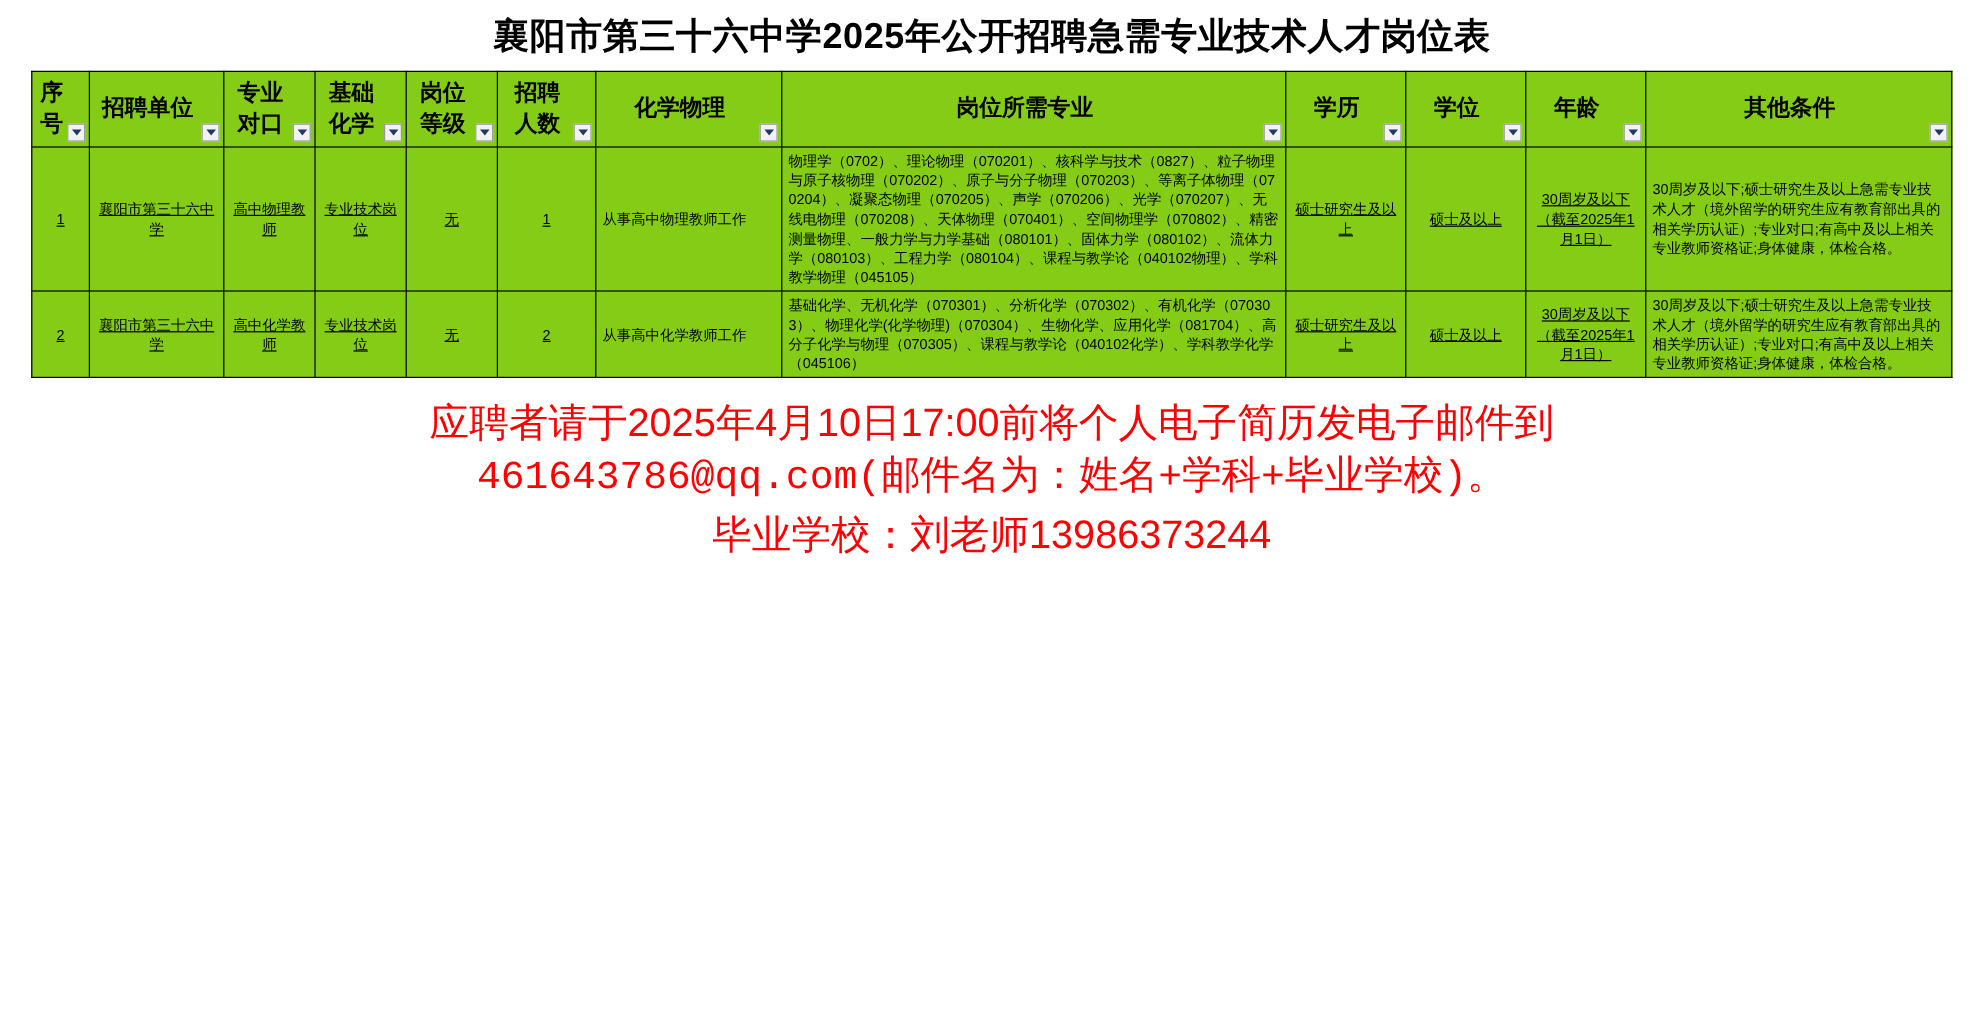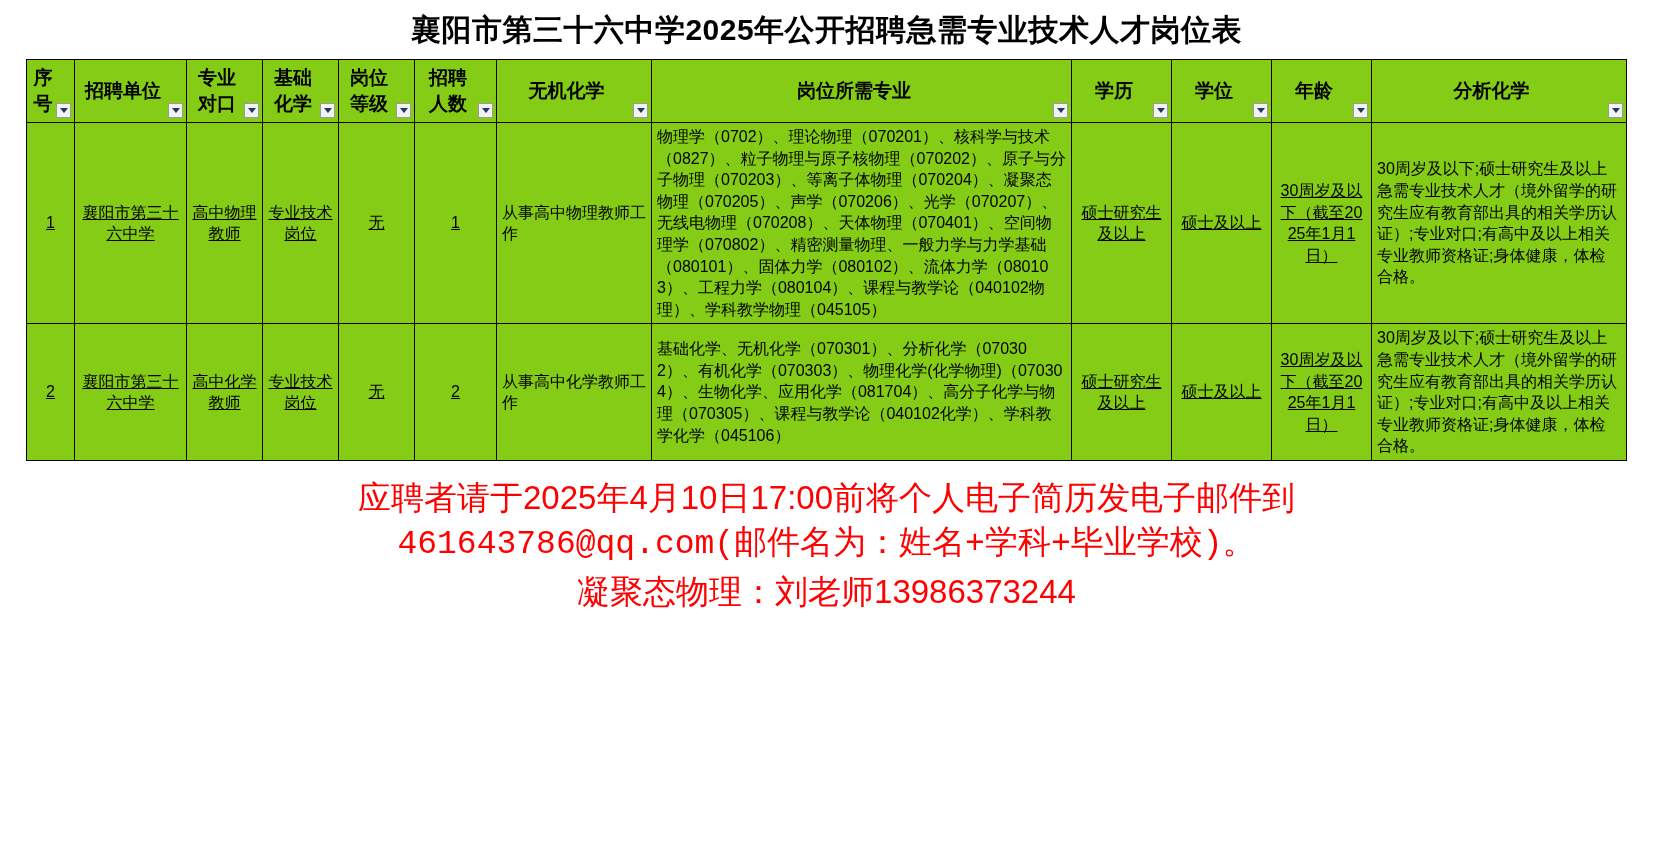--- a/index.html
+++ b/index.html
@@ -35,21 +35,21 @@
     table-layout: fixed;
     margin: 0 auto;
     width: 1600px;
     background: #84cc16;
   }
   table.joblist th,
   table.joblist td {
     border: 1px solid #000000;
     vertical-align: middle;
     padding: 3px 5px;
-    font-size: 16px;
+    font-size: 12px;
     line-height: 1.35;
     font-family: "Liberation Sans", "DejaVu Sans", sans-serif;
     word-break: break-all;
   }
   table.joblist th {
     text-align: center;
     font-weight: bold;
     font-size: 19px;
     height: 56px;
     position: relative;
@@ -152,21 +152,21 @@
               <span class="tri"></span>
             </span>
         </th>
         <th>
           <span>招聘人数</span>
           <span class="filter-btn">
               <span class="tri"></span>
             </span>
         </th>
         <th>
-          <span>无机化学</span>
+          <span>化学物理</span>
           <span class="filter-btn">
               <span class="tri"></span>
             </span>
         </th>
         <th>
           <span>岗位所需专业</span>
           <span class="filter-btn">
               <span class="tri"></span>
             </span>
         </th>
@@ -182,21 +182,21 @@
               <span class="tri"></span>
             </span>
         </th>
         <th>
           <span>年龄</span>
           <span class="filter-btn">
               <span class="tri"></span>
             </span>
         </th>
         <th>
-          <span>分析化学</span>
+          <span>其他条件</span>
           <span class="filter-btn">
               <span class="tri"></span>
             </span>
         </th>
       </tr>
     </thead>
     <tbody>
       <tr>
         <td class="c">1</td>
         <td class="c">襄阳市第三十六中学</td>
@@ -224,16 +224,16 @@
         <td class="c">硕士及以上</td>
         <td class="c">30周岁及以下（截至2025年1月1日）</td>
         <td class="l">30周岁及以下;硕士研究生及以上急需专业技术人才（境外留学的研究生应有教育部出具的相关学历认证）;专业对口;有高中及以上相关专业教师资格证;身体健康，体检合格。</td>
       </tr>
     </tbody>
   </table>
 
   <div class="notice">
     <div class="notice-line">应聘者请于2025年4月10日17:00前将个人电子简历发电子邮件到</div>
     <div class="notice-line mono">461643786@qq.com(邮件名为：姓名+学科+毕业学校)。</div>
-    <div class="notice-line">凝聚态物理：刘老师13986373244</div>
+    <div class="notice-line">毕业学校：刘老师13986373244</div>
   </div>
 
 </div>
 
 </body></html>

